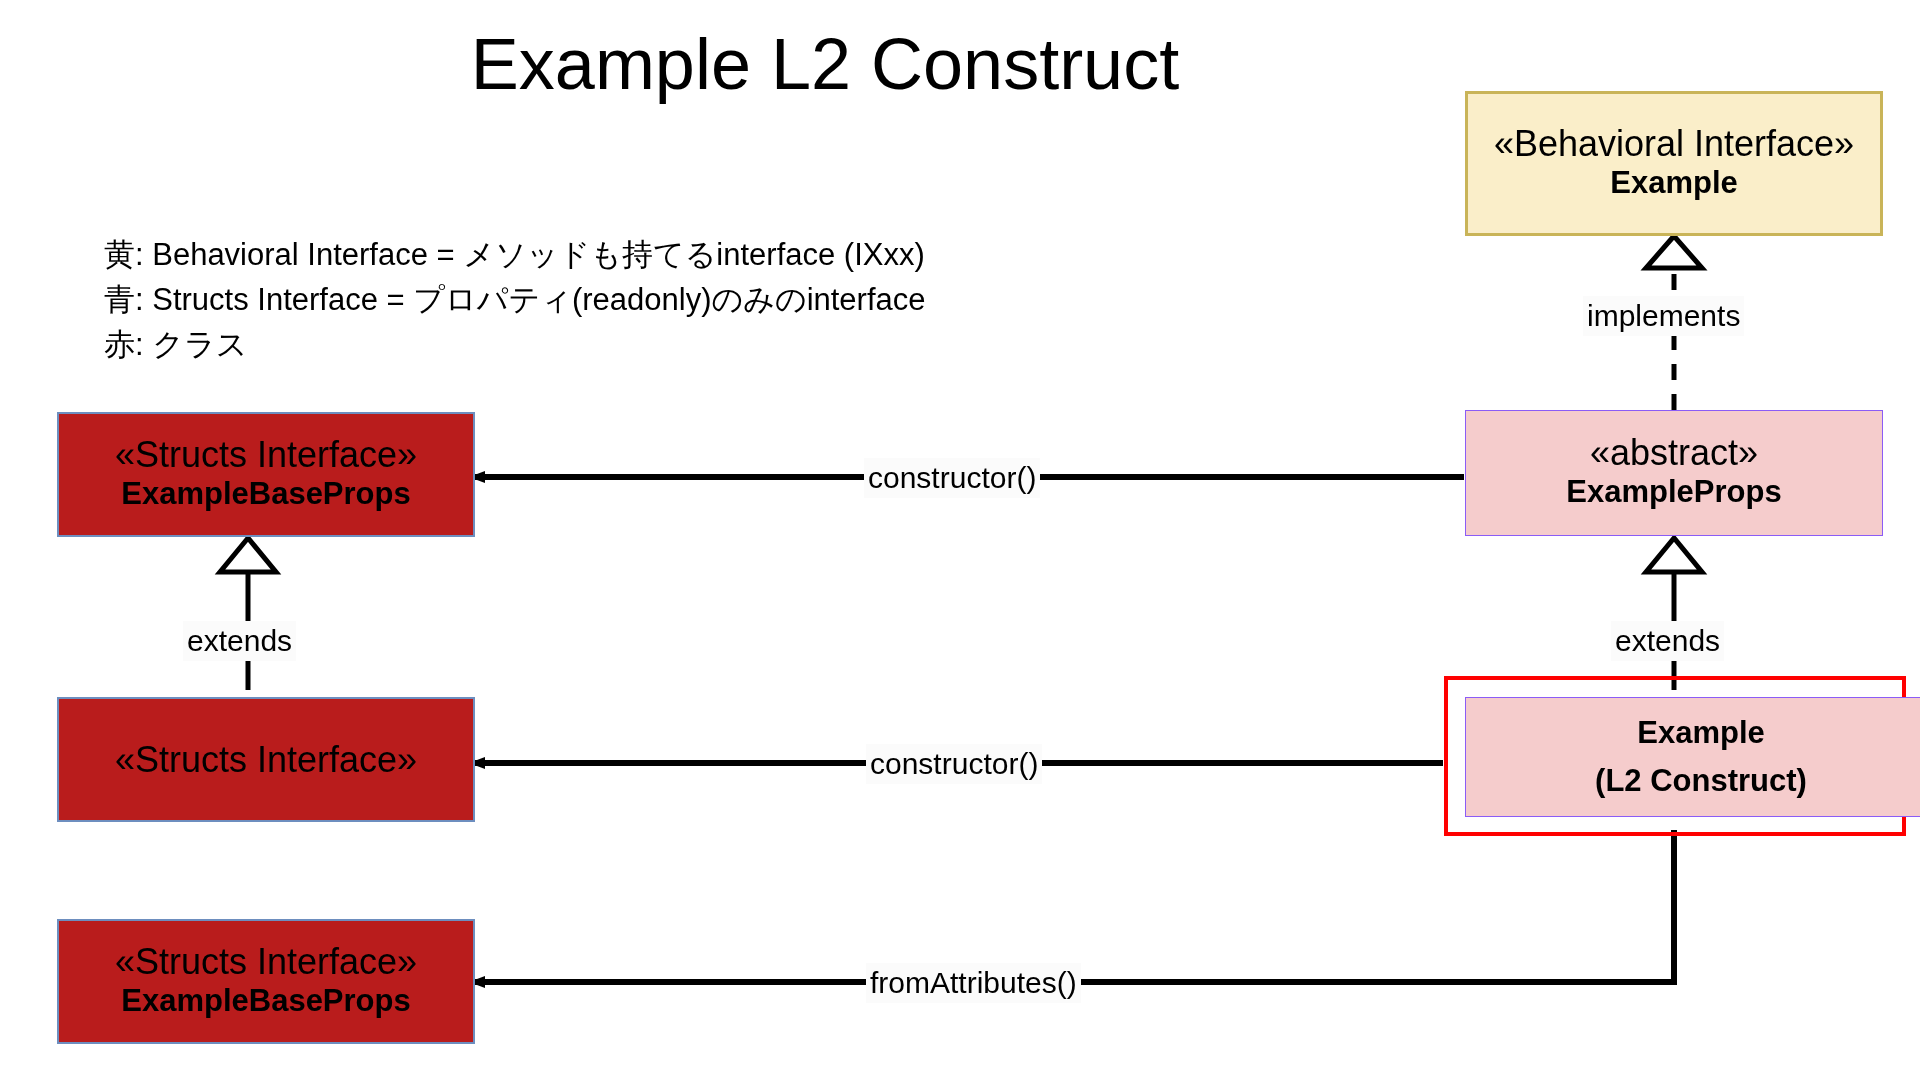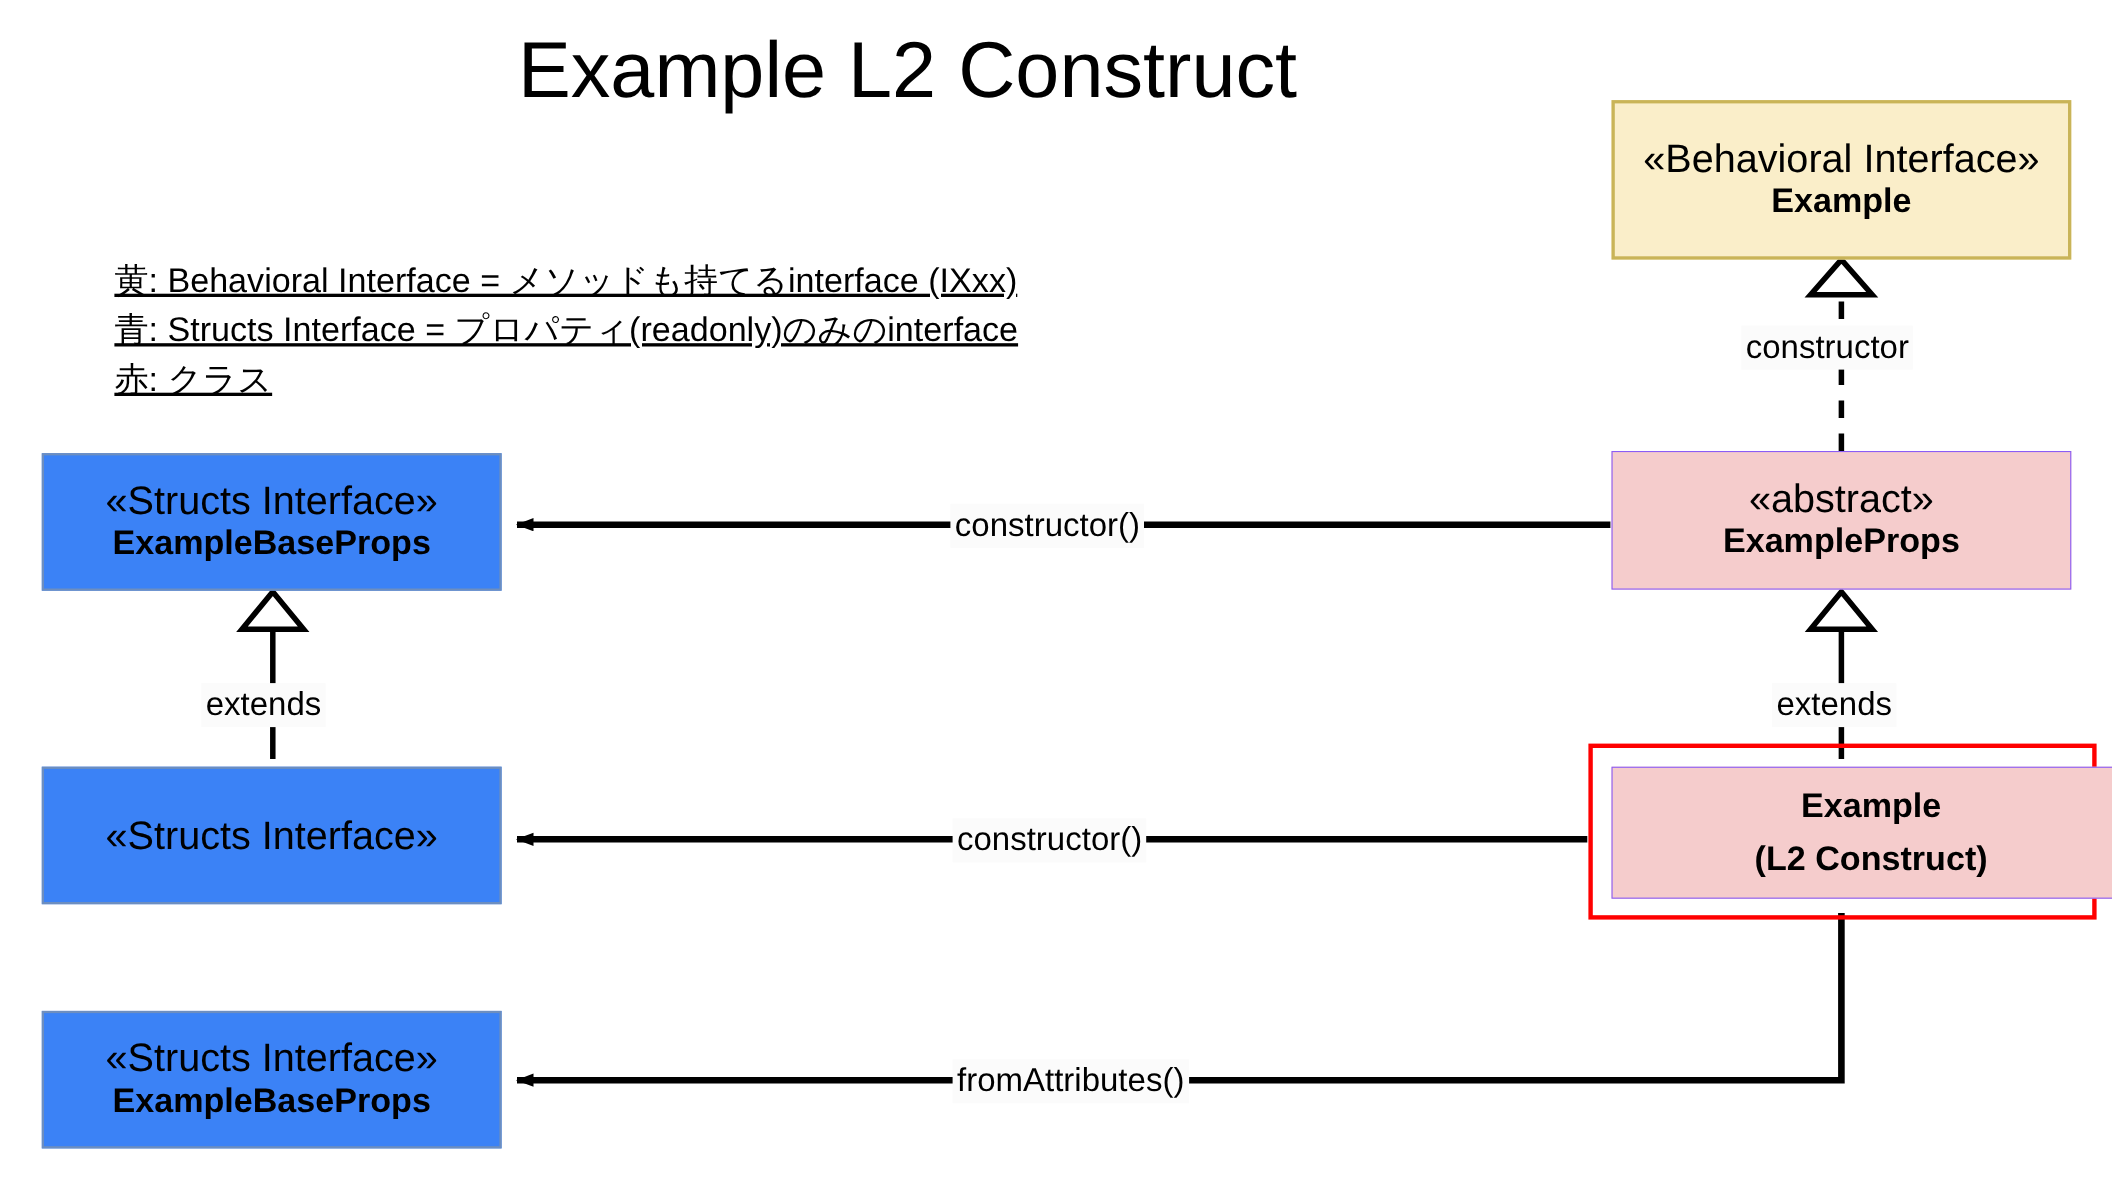--- a/index.html
+++ b/index.html
@@ -40,21 +40,21 @@
 
   
   #legend {
     position: absolute;
     left: 104px;
     top: 232px;
     font-size: 31px;
     line-height: 45px;
     white-space: nowrap;
   }
-  #legend .legend-line { display: block; text-decoration: underline; }
+  #legend .legend-line { display: block; }
 
   
   .umlbox {
     position: absolute;
     box-sizing: border-box;
     display: flex;
     flex-direction: column;
     align-items: center;
     justify-content: center;
     text-align: center;
@@ -68,22 +68,23 @@
   }
   .umlbox .bname {
     font-size: 31px;
     line-height: 40px;
     font-weight: 700;
     white-space: nowrap;
   }
   .umlbox .bname.two-line { line-height: 48px; }
 
   .box-blue {
-    background: #3b82f6;
+    background: #b91c1c;
     border: 2px solid #6d8ebf;
+    margin-left: 19px;
   }
   .box-yellow {
     background: #faeec9;
     border: 3px solid #c9b458;
   }
   .box-pink {
     background: #f5cccc;
     border: 1px solid #8b5cf6;
   }
   .red-highlight {
@@ -176,21 +177,21 @@
 
 <div class="umlbox box-blue" style="left:38px; top:697px; width:418px; height:125px;">
   <div class="stereo">«Structs Interface»</div>
 </div>
 
 <div class="umlbox box-blue" style="left:38px; top:919px; width:418px; height:125px;">
   <div class="stereo">«Structs Interface»</div>
   <div class="bname">ExampleBaseProps</div>
 </div>
 
-<div class="edge-label" style="left:1583px; top:296px;">constructor</div>
+<div class="edge-label" style="left:1583px; top:296px;">implements</div>
 
 <div class="edge-label" style="left:1611px; top:621px;">extends</div>
 
 <div class="edge-label" style="left:183px; top:621px;">extends</div>
 
 <div class="edge-label" style="left:864px; top:458px;">constructor()</div>
 
 <div class="edge-label" style="left:866px; top:744px;">constructor()</div>
 
 <div class="edge-label" style="left:866px; top:963px;">fromAttributes()</div>

